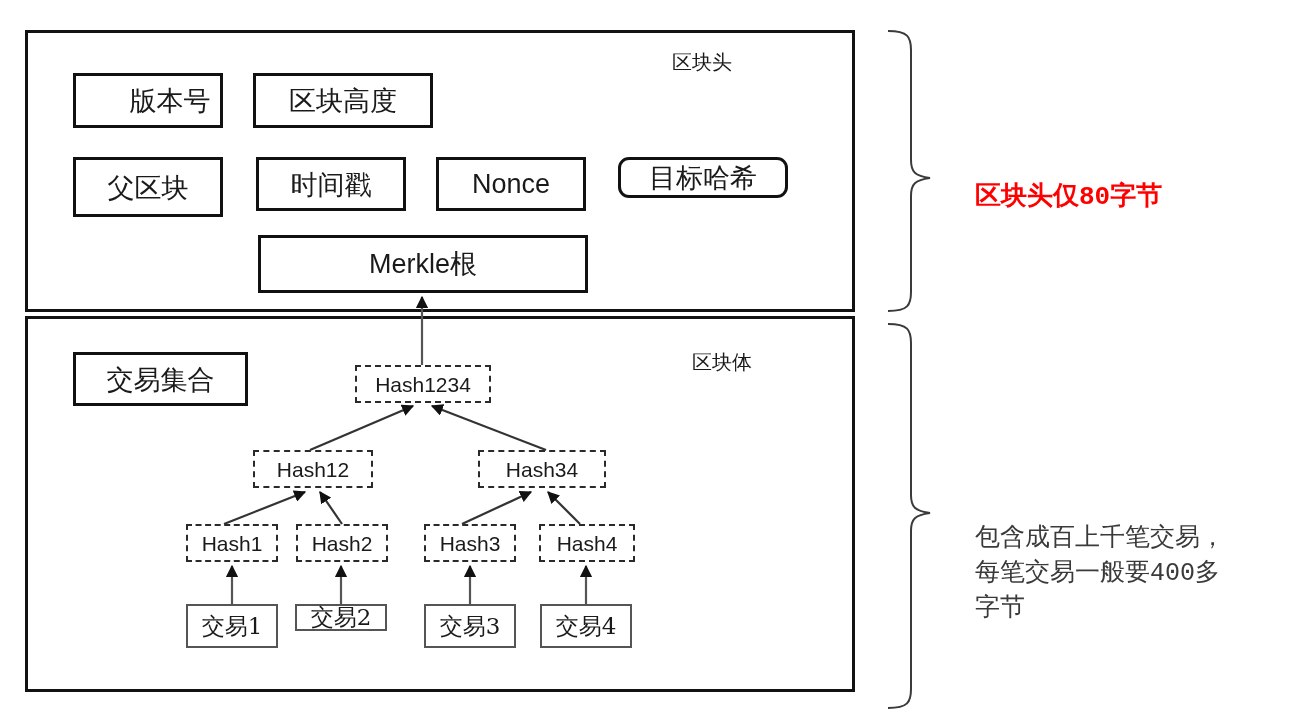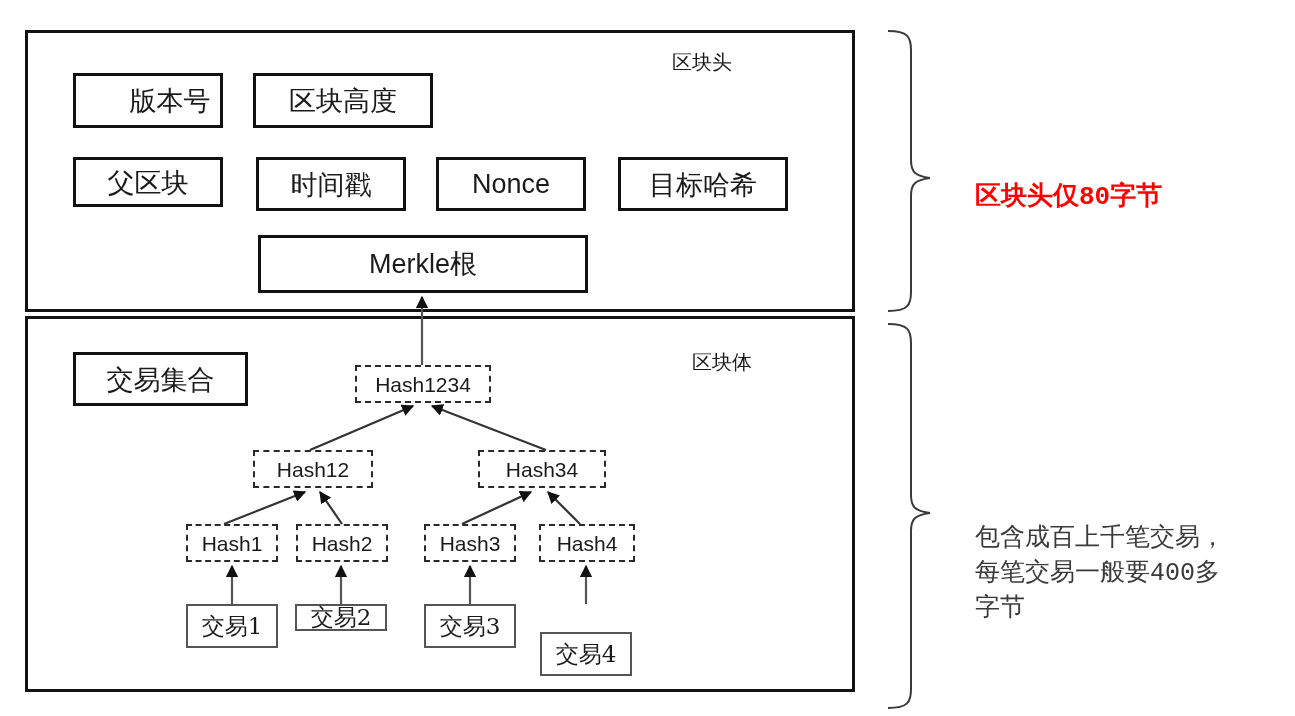--- a/index.html
+++ b/index.html
@@ -55,24 +55,24 @@
     color: #1a1a1a;
     white-space: nowrap;
     font-family: "DejaVu Serif", "Liberation Serif", serif;
   }
   .field-box.latin { font-family: "Liberation Sans", "DejaVu Sans", sans-serif; }
 
   #fld-version    { left: 73px;  top: 73px;  width: 150px; height: 55px; padding-left: 44px; }
   #fld-height     { left: 253px; top: 73px;  width: 180px; height: 55px; }
   #fld-difficulty { left: 445px; top: 73px;  width: 148px; height: 55px; }
 
-  #fld-parent     { left: 73px;  top: 157px; width: 150px; height: 50px; text-align: center; }
+  #fld-parent     { left: 73px;  top: 157px; width: 150px; height: 60px; text-align: center; }
   #fld-timestamp  { left: 256px; top: 157px; width: 150px; height: 54px; }
   #fld-nonce      { left: 436px; top: 157px; width: 150px; height: 54px; }
-  #fld-target     { left: 618px; top: 157px; width: 170px; height: 54px; }
+  #fld-target     { left: 618px; top: 157px; width: 170px; height: 41px; border-radius: 11px; }
 
   #fld-merkle     { left: 258px; top: 235px; width: 330px; height: 58px;
                     font-family: "Liberation Sans", "DejaVu Sans", sans-serif; }
 
   
   #box-txset      { left: 73px;  top: 352px; width: 175px; height: 54px;
                     border-width: 3px; }
 
   
   .tx-box {
@@ -85,21 +85,21 @@
     justify-content: center;
     font-size: 23px;
     line-height: 1;
     color: #1a1a1a;
     white-space: nowrap;
     font-family: "DejaVu Serif", "Liberation Serif", serif;
   }
   #tx-1 { left: 186px; top: 604px; width: 92px; height: 44px; }
   #tx-2 { left: 295px; top: 604px; width: 92px; height: 27px; }
   #tx-3 { left: 424px; top: 604px; width: 92px; height: 44px; }
-  #tx-4 { left: 540px; top: 604px; width: 92px; height: 44px; margin-top: 28px; }
+  #tx-4 { left: 540px; top: 604px; width: 92px; height: 44px; }
 
   
   .hash-box {
     position: absolute;
     border: 2px dashed #2a2a2a;
     background: #ffffff;
     box-sizing: border-box;
     display: flex;
     align-items: center;
     justify-content: center;

